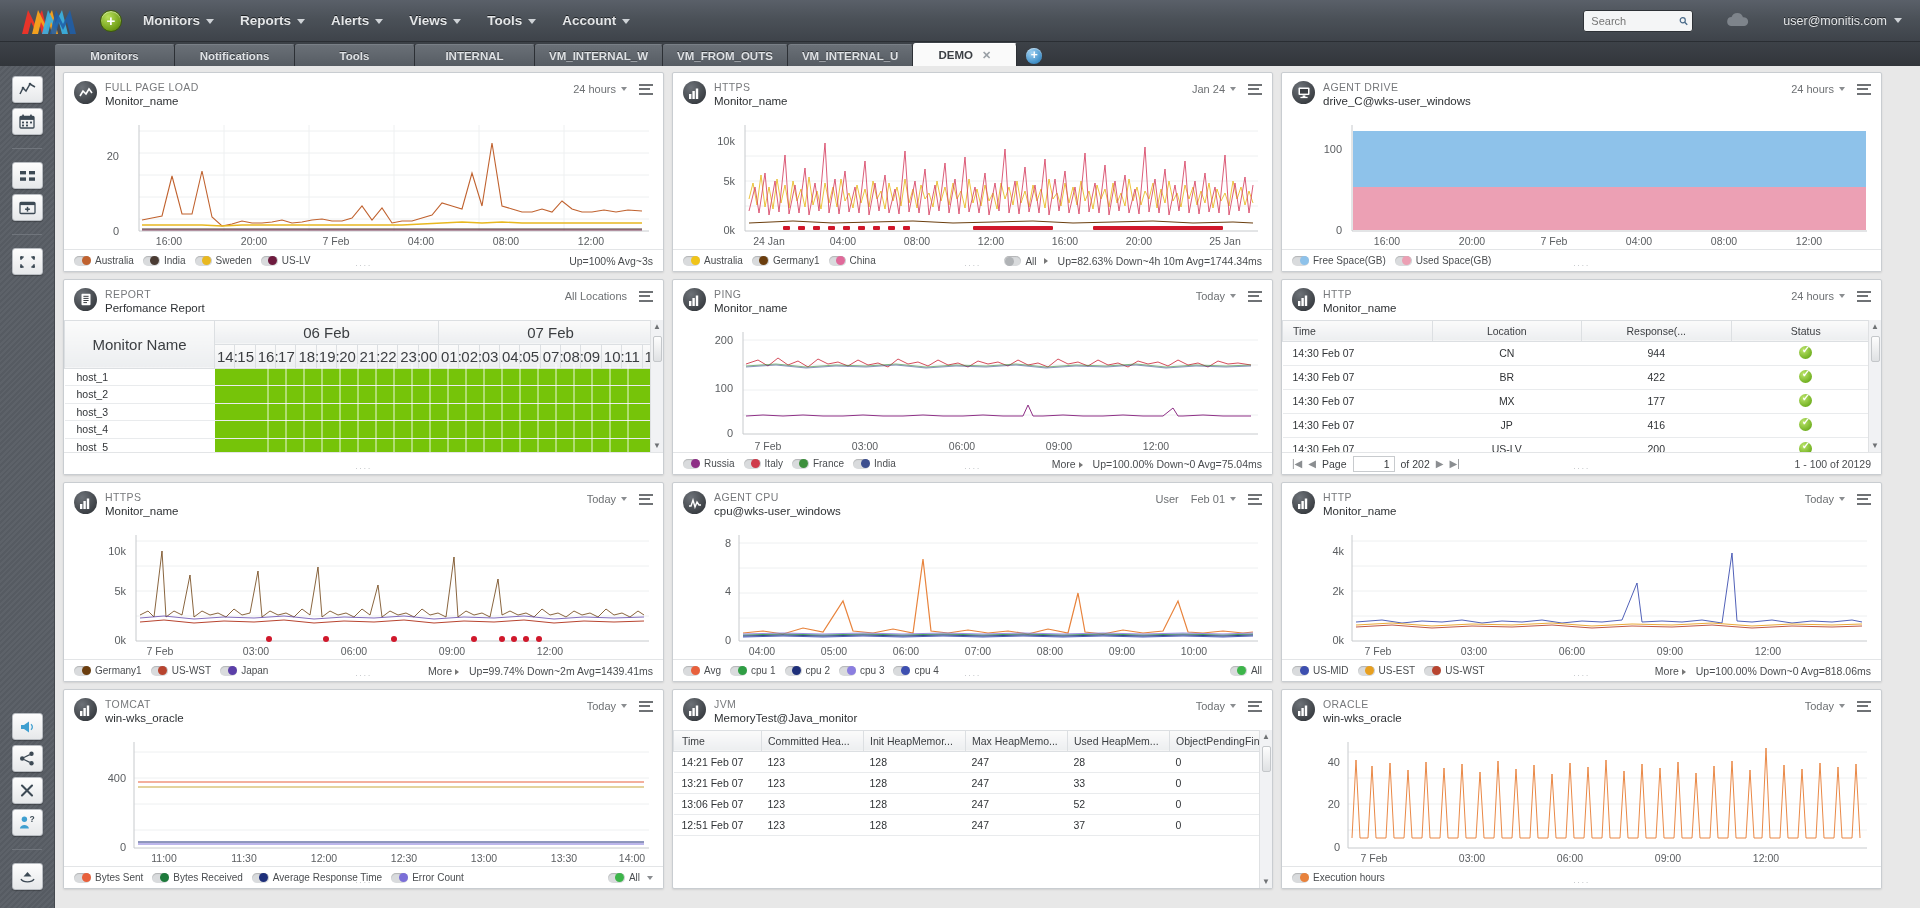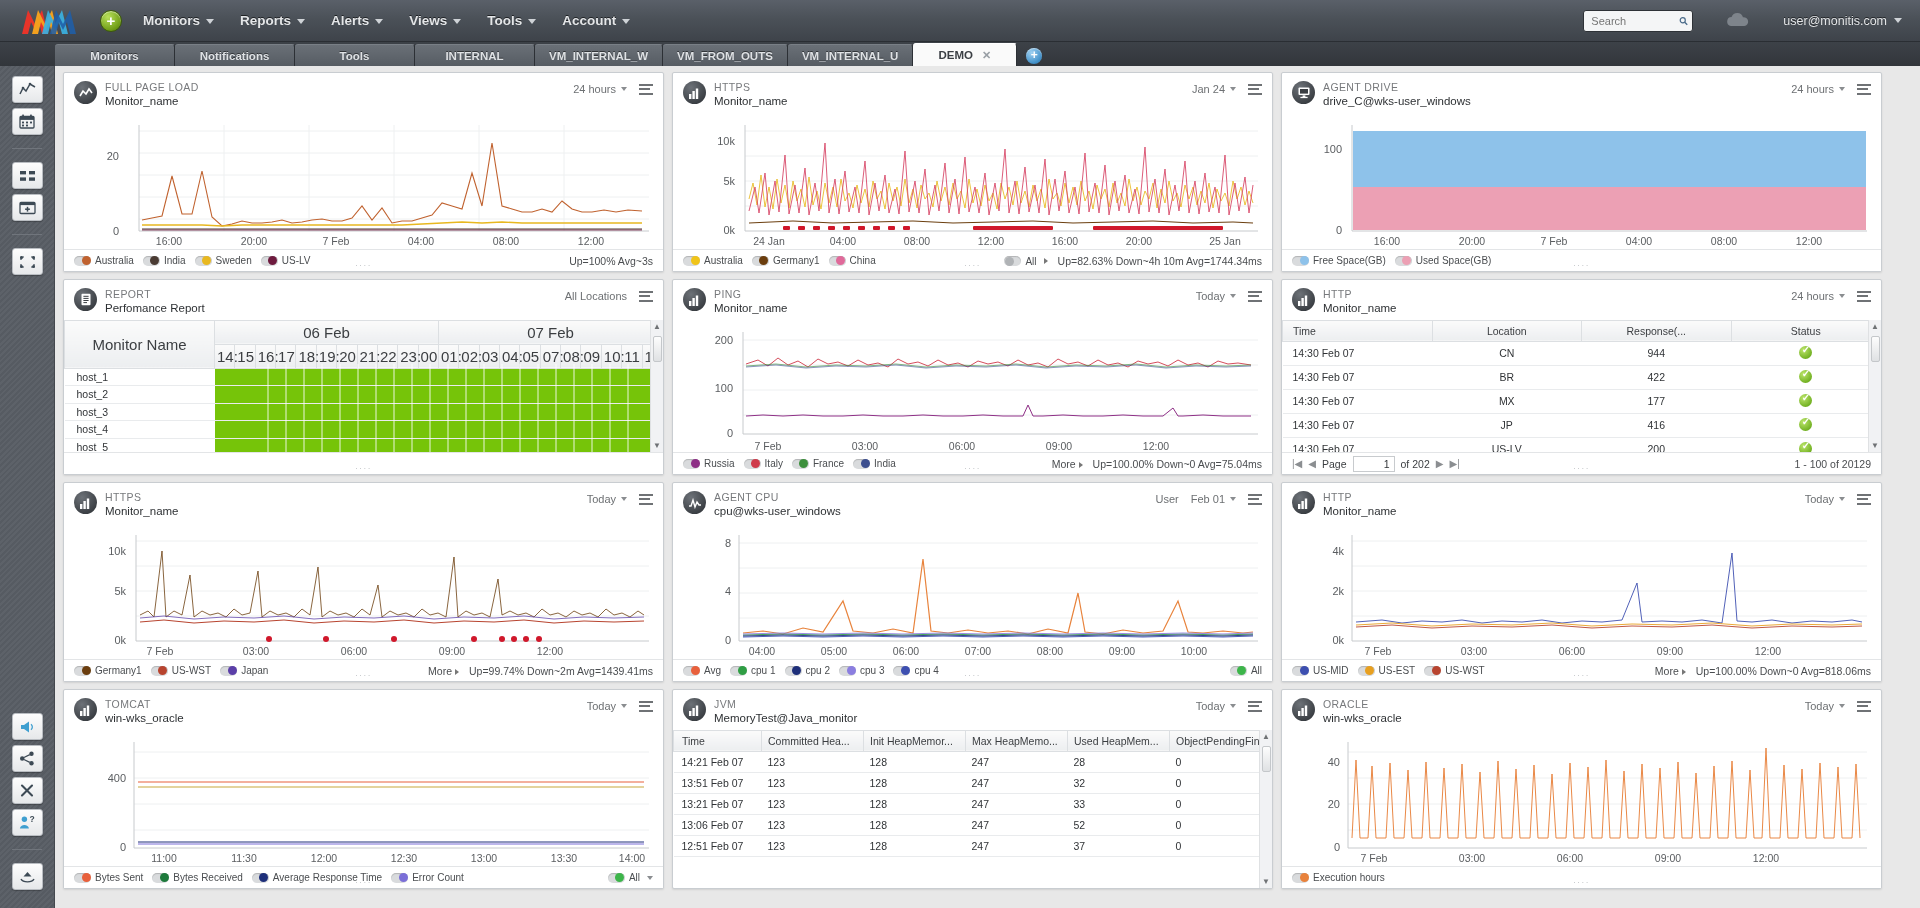--- a/index.html
+++ b/index.html
@@ -1351,28 +1351,20 @@
           </tr>
           <tr>
             <td class="l" style="padding-left:8px;">14:21 Feb 07</td>
             <td class="l">123</td>
             <td class="l">128</td>
             <td class="l">247</td>
             <td class="l">28</td>
             <td class="l">0</td>
               </tr>
           <tr>
-            <td class="l" style="padding-left:8px;">13:51 Feb 07</td>
-            <td class="l">123</td>
-            <td class="l">128</td>
-            <td class="l">247</td>
-            <td class="l">32</td>
-            <td class="l">0</td>
-              </tr>
-          <tr>
             <td class="l" style="padding-left:8px;">13:21 Feb 07</td>
             <td class="l">123</td>
             <td class="l">128</td>
             <td class="l">247</td>
             <td class="l">33</td>
             <td class="l">0</td>
               </tr>
           <tr>
             <td class="l" style="padding-left:8px;">13:06 Feb 07</td>
             <td class="l">123</td>

